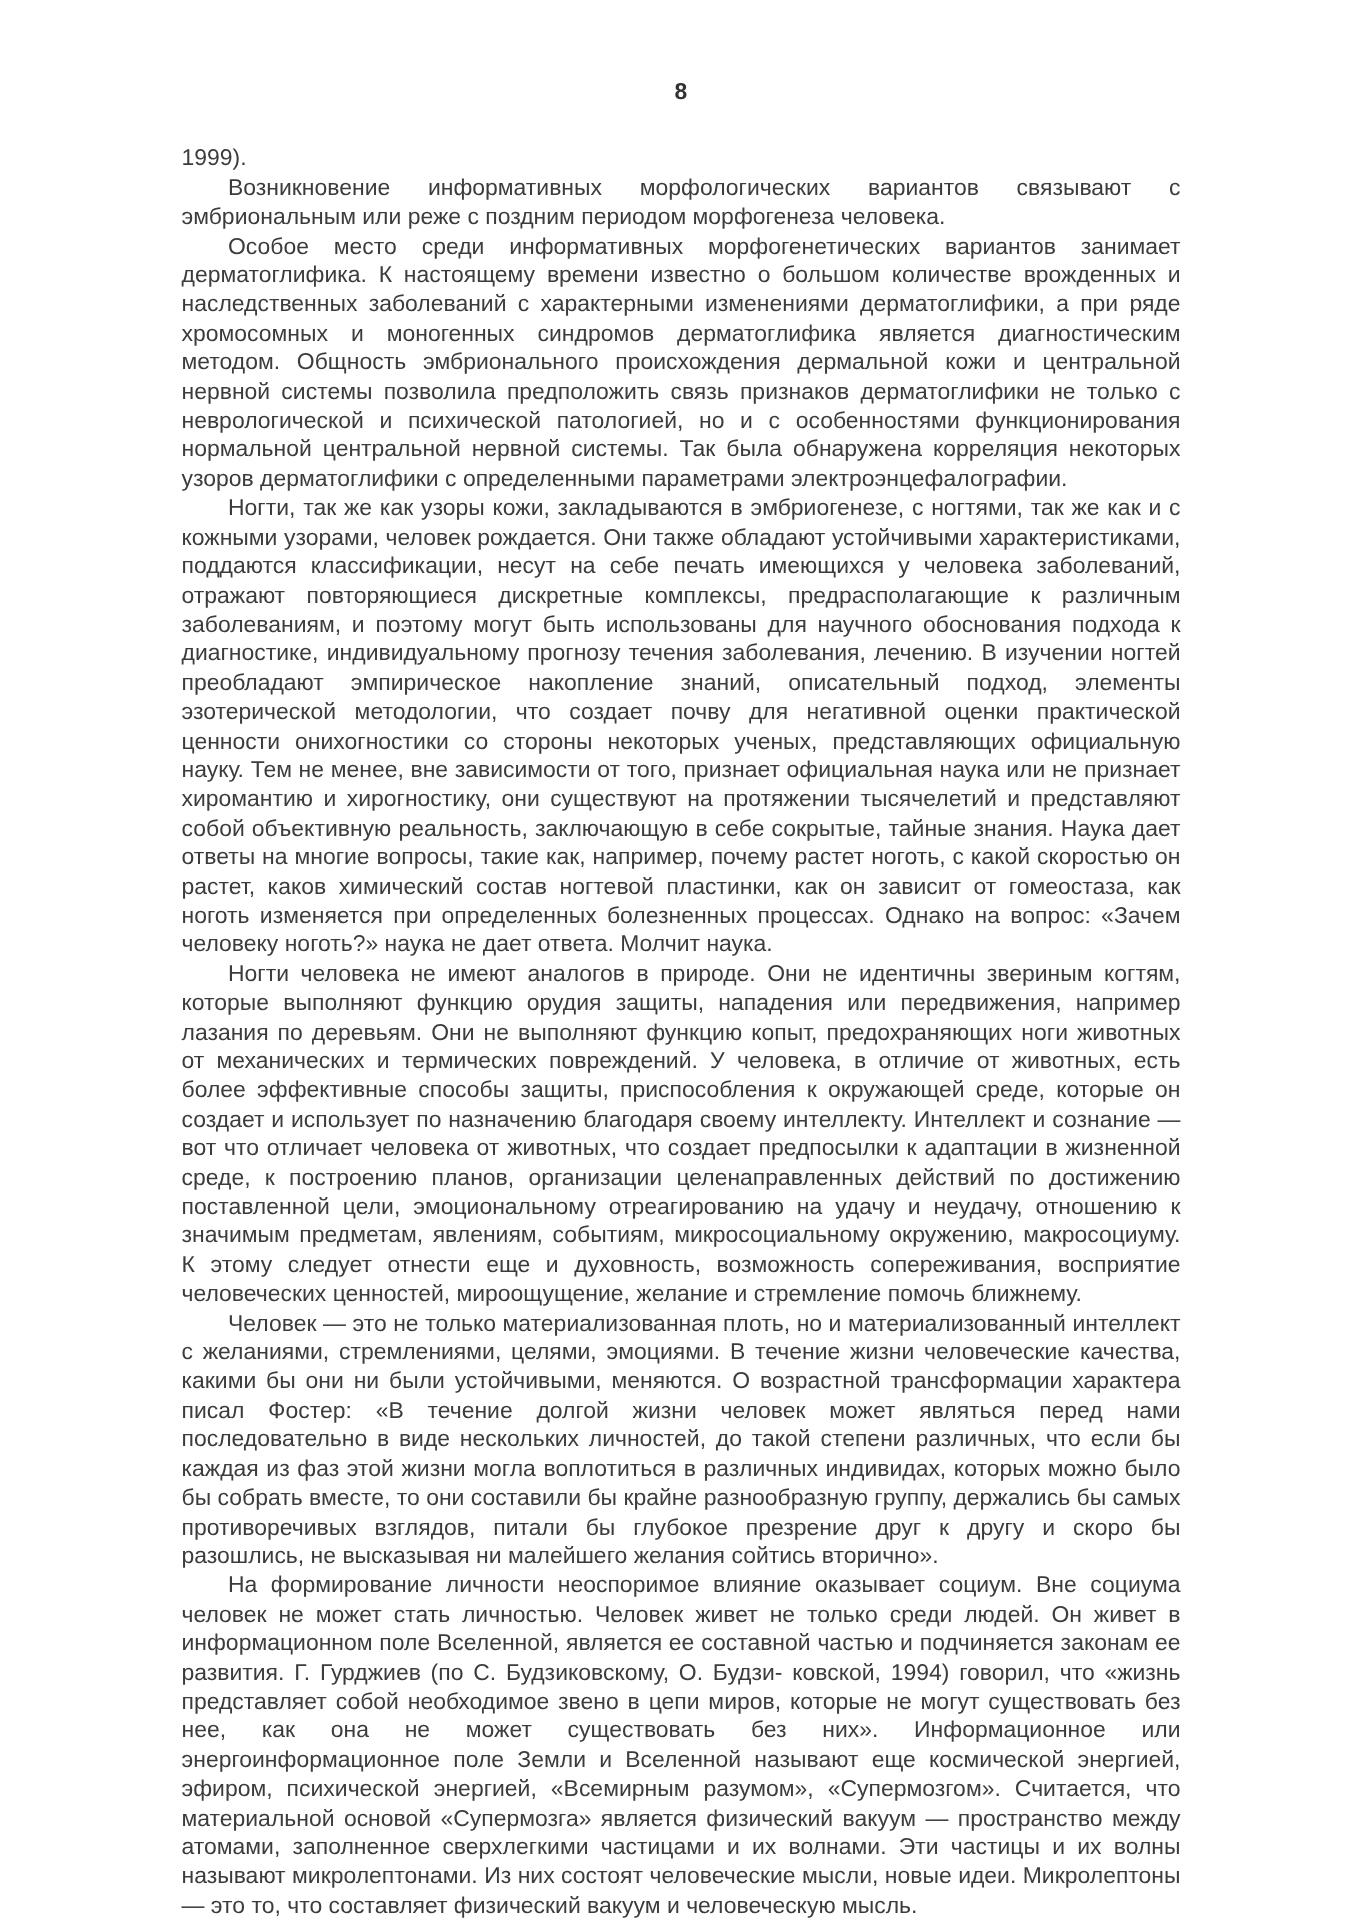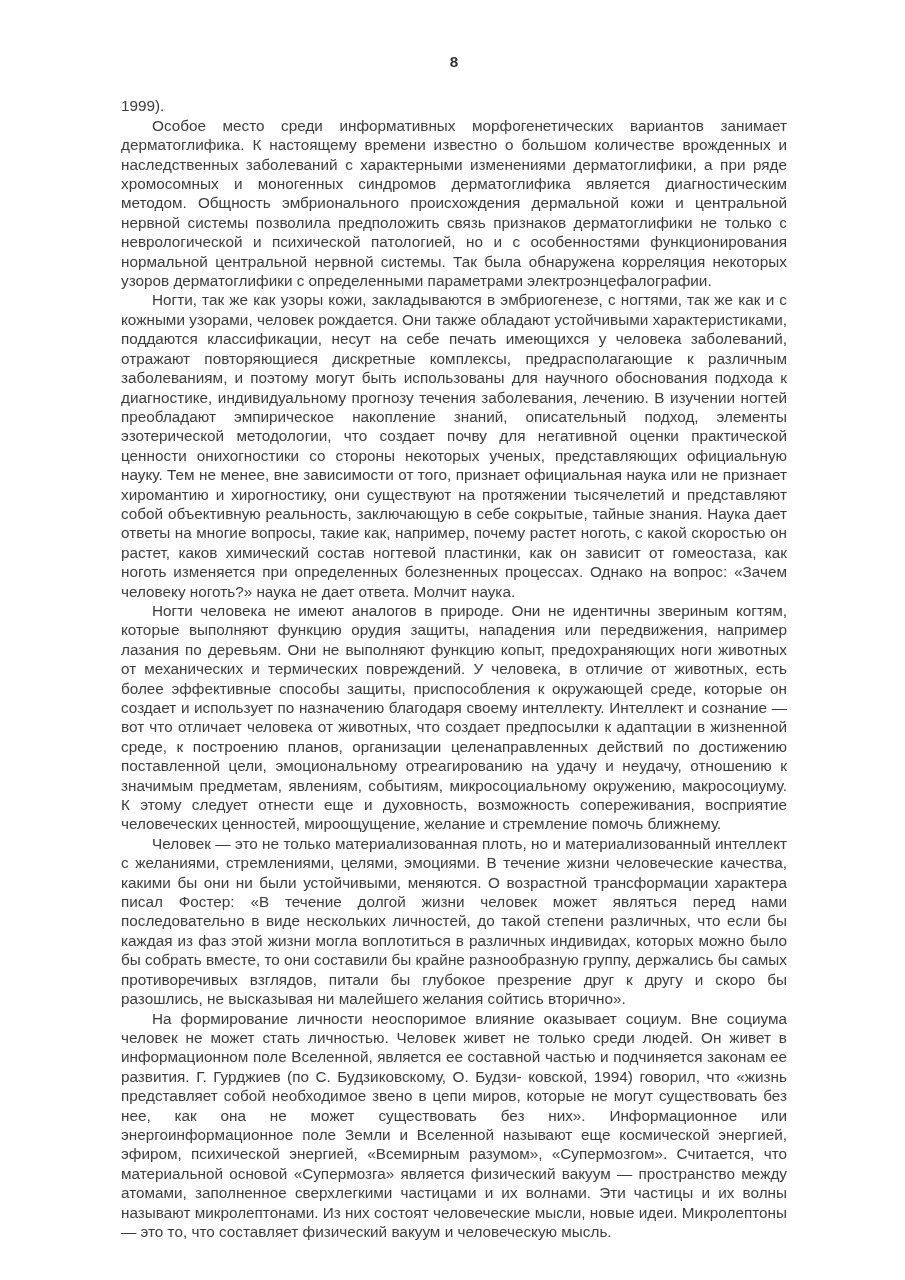--- a/index.html
+++ b/index.html
@@ -46,20 +46,21 @@
   }
 </style>
 </head>
 <body>
 
 <div class="page">
   <div class="page-number">8</div>
   <div class="body-text">
     <p class="continuation">1999).</p>
     <div id="paragraphs">
+        <p class="para">Возникновение информативных морфологических вариантов связывают с эмбриональным или реже с поздним периодом морфогенеза человека.</p>
         <p class="para">Особое место среди информативных морфогенетических вариантов занимает дерматоглифика. К настоящему времени известно о большом количестве врожденных и наследственных заболеваний с характерными изменениями дерматоглифики, а при ряде хромосомных и моногенных синдромов дерматоглифика является диагностическим методом. Общность эмбрионального происхождения дермальной кожи и центральной нервной системы позволила предположить связь признаков дерматоглифики не только с неврологической и психической патологией, но и с особенностями функционирования нормальной центральной нервной системы. Так была обнаружена корреляция некоторых узоров дерматоглифики с определенными параметрами электроэнцефалографии.</p>
         <p class="para">Ногти, так же как узоры кожи, закладываются в эмбриогенезе, с ногтями, так же как и с кожными узорами, человек рождается. Они также обладают устойчивыми характеристиками, поддаются классификации, несут на себе печать имеющихся у человека заболеваний, отражают повторяющиеся дискретные комплексы, предрасполагающие к различным заболеваниям, и поэтому могут быть использованы для научного обоснования подхода к диагностике, индивидуальному прогнозу течения заболевания, лечению. В изучении ногтей преобладают эмпирическое накопление знаний, описательный подход, элементы эзотерической методологии, что создает почву для негативной оценки практической ценности онихогностики со стороны некоторых ученых, представляющих официальную науку. Тем не менее, вне зависимости от того, признает официальная наука или не признает хиромантию и хирогностику, они существуют на протяжении тысячелетий и представляют собой объективную реальность, заключающую в себе сокрытые, тайные знания. Наука дает ответы на многие вопросы, такие как, например, почему растет ноготь, с какой скоростью он растет, каков химический состав ногтевой пластинки, как он зависит от гомеостаза, как ноготь изменяется при определенных болезненных процессах. Однако на вопрос: «Зачем человеку ноготь?» наука не дает ответа. Молчит наука.</p>
         <p class="para">Ногти человека не имеют аналогов в природе. Они не идентичны звериным когтям, которые выполняют функцию орудия защиты, нападения или передвижения, например лазания по деревьям. Они не выполняют функцию копыт, предохраняющих ноги животных от механических и термических повреждений. У человека, в отличие от животных, есть более эффективные способы защиты, приспособления к окружающей среде, которые он создает и использует по назначению благодаря своему интеллекту. Интеллект и сознание — вот что отличает человека от животных, что создает предпосылки к адаптации в жизненной среде, к построению планов, организации целенаправленных действий по достижению поставленной цели, эмоциональному отреагированию на удачу и неудачу, отношению к значимым предметам, явлениям, событиям, микросоциальному окружению, макросоциуму. К этому следует отнести еще и духовность, возможность сопереживания, восприятие человеческих ценностей, мироощущение, желание и стремление помочь ближнему.</p>
         <p class="para">Человек — это не только материализованная плоть, но и материализованный интеллект с желаниями, стремлениями, целями, эмоциями. В течение жизни человеческие качества, какими бы они ни были устойчивыми, меняются. О возрастной трансформации характера писал Фостер: «В течение долгой жизни человек может являться перед нами последовательно в виде нескольких личностей, до такой степени различных, что если бы каждая из фаз этой жизни могла воплотиться в различных индивидах, которых можно было бы собрать вместе, то они составили бы крайне разнообразную группу, держались бы самых противоречивых взглядов, питали бы глубокое презрение друг к другу и скоро бы разошлись, не высказывая ни малейшего желания сойтись вторично».</p>
         <p class="para">На формирование личности неоспоримое влияние оказывает социум. Вне социума человек не может стать личностью. Человек живет не только среди людей. Он живет в информационном поле Вселенной, является ее составной частью и подчиняется законам ее развития. Г. Гурджиев (по С. Будзиковскому, О. Будзи- ковской, 1994) говорил, что «жизнь представляет собой необходимое звено в цепи миров, которые не могут существовать без нее, как она не может существовать без них». Информационное или энергоинформационное поле Земли и Вселенной называют еще космической энергией, эфиром, психической энергией, «Всемирным разумом», «Супермозгом». Считается, что материальной основой «Супермозга» является физический вакуум — пространство между атомами, заполненное сверхлегкими частицами и их волнами. Эти частицы и их волны называют микролептонами. Из них состоят человеческие мысли, новые идеи. Микролептоны — это то, что составляет физический вакуум и человеческую мысль.</p>
       </div>
   </div>
 </div>
 
 </body></html>

